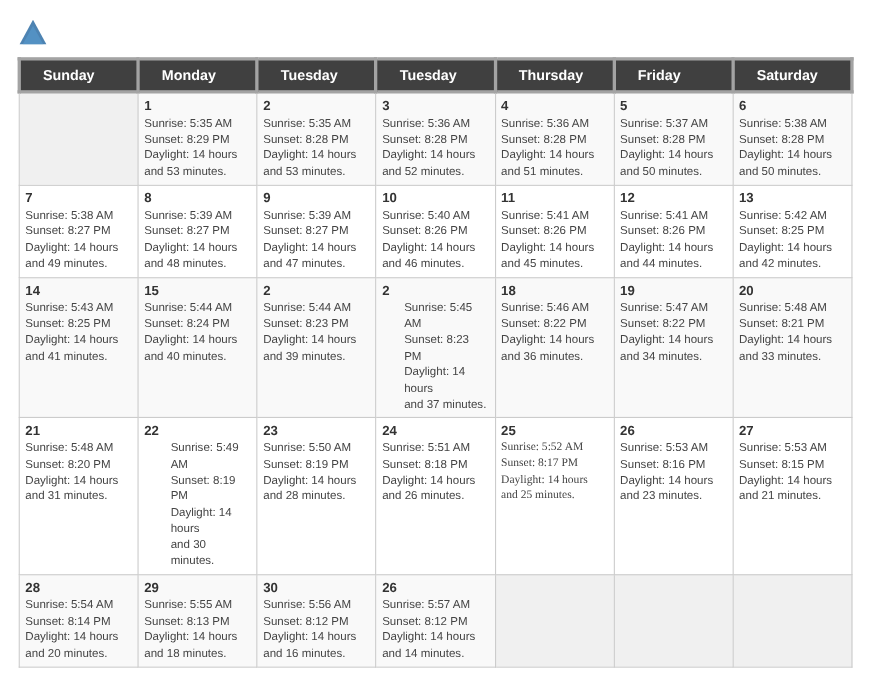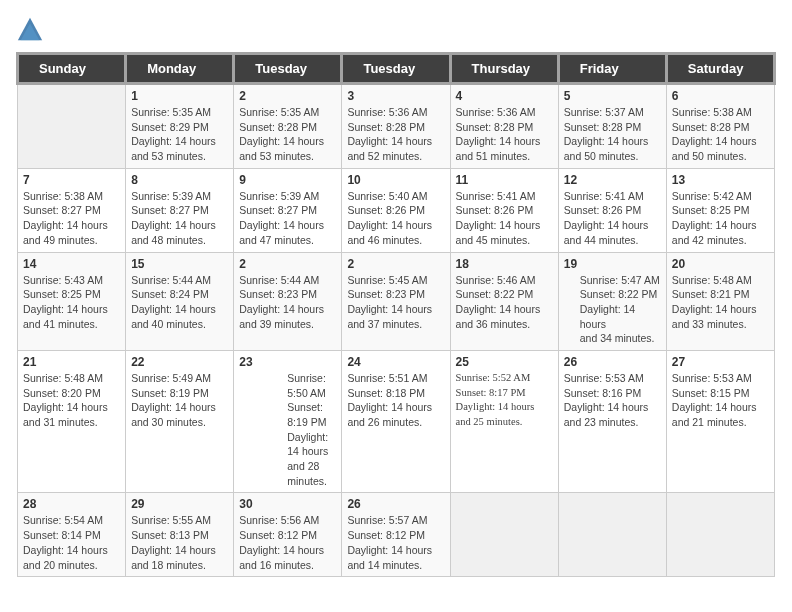--- a/index.html
+++ b/index.html
@@ -236,35 +236,35 @@
         </td>
         <td>
           <span class="day-num">2</span>
           <div class="day-info" style="white-space: pre-line;">Sunrise: 5:44 AM
 Sunset: 8:23 PM
 Daylight: 14 hours
 and 39 minutes.</div>
         </td>
         <td>
           <span class="day-num">2</span>
-          <div class="day-info" style="white-space: pre-line;">Sunrise: 5:45 AM
+          <div class="day-info" style="white-space: pre-line; margin-left: 20px;">Sunrise: 5:45 AM
 Sunset: 8:23 PM
 Daylight: 14 hours
 and 37 minutes.</div>
         </td>
         <td>
           <span class="day-num">18</span>
           <div class="day-info" style="white-space: pre-line;">Sunrise: 5:46 AM
 Sunset: 8:22 PM
 Daylight: 14 hours
 and 36 minutes.</div>
         </td>
         <td>
           <span class="day-num">19</span>
-          <div class="day-info" style="white-space: pre-line; margin-left: 16px;">Sunrise: 5:47 AM
+          <div class="day-info" style="white-space: pre-line;">Sunrise: 5:47 AM
 Sunset: 8:22 PM
 Daylight: 14 hours
 and 34 minutes.</div>
         </td>
         <td>
           <span class="day-num">20</span>
           <div class="day-info" style="white-space: pre-line;">Sunrise: 5:48 AM
 Sunset: 8:21 PM
 Daylight: 14 hours
 and 33 minutes.</div>
@@ -273,28 +273,28 @@
       <tr>
         <td>
           <span class="day-num">21</span>
           <div class="day-info" style="white-space: pre-line;">Sunrise: 5:48 AM
 Sunset: 8:20 PM
 Daylight: 14 hours
 and 31 minutes.</div>
         </td>
         <td>
           <span class="day-num">22</span>
-          <div class="day-info" style="white-space: pre-line;">Sunrise: 5:49 AM
+          <div class="day-info" style="white-space: pre-line; margin-left: 24px;">Sunrise: 5:49 AM
 Sunset: 8:19 PM
 Daylight: 14 hours
 and 30 minutes.</div>
         </td>
         <td>
           <span class="day-num">23</span>
-          <div class="day-info" style="white-space: pre-line; margin-left: 48px;">Sunrise: 5:50 AM
+          <div class="day-info" style="white-space: pre-line;">Sunrise: 5:50 AM
 Sunset: 8:19 PM
 Daylight: 14 hours
 and 28 minutes.</div>
         </td>
         <td>
           <span class="day-num">24</span>
           <div class="day-info" style="white-space: pre-line;">Sunrise: 5:51 AM
 Sunset: 8:18 PM
 Daylight: 14 hours
 and 26 minutes.</div>

